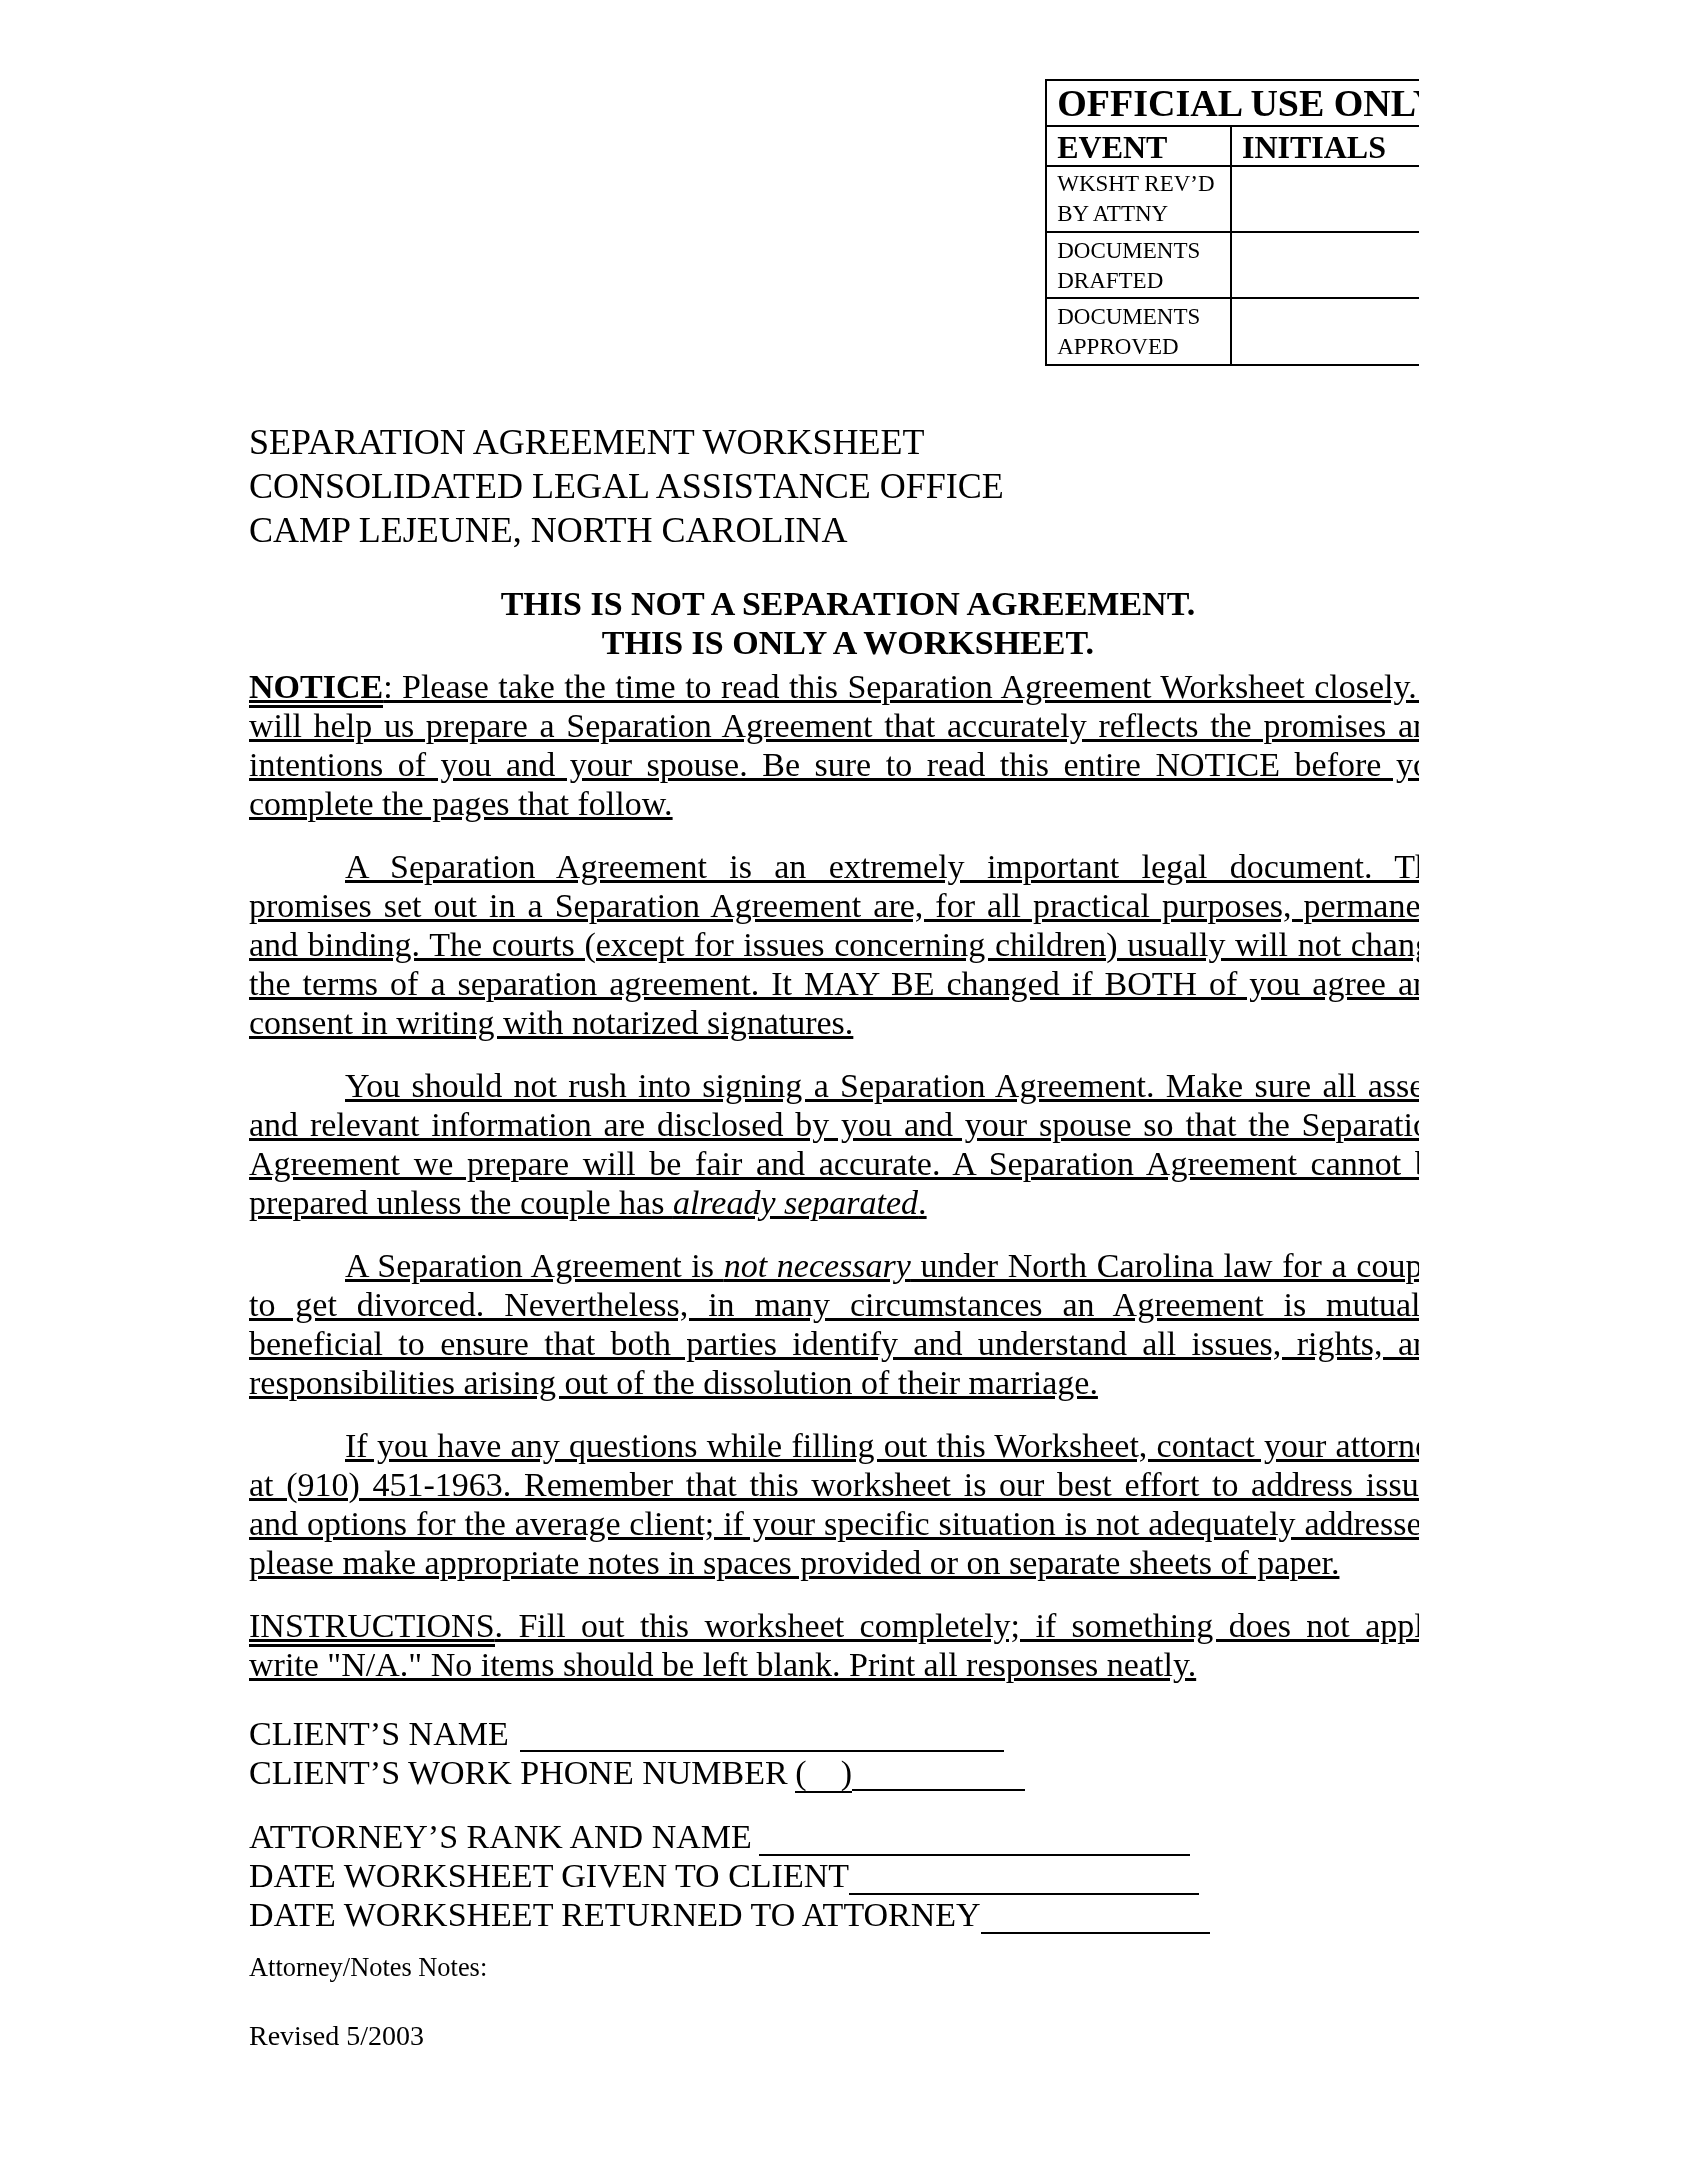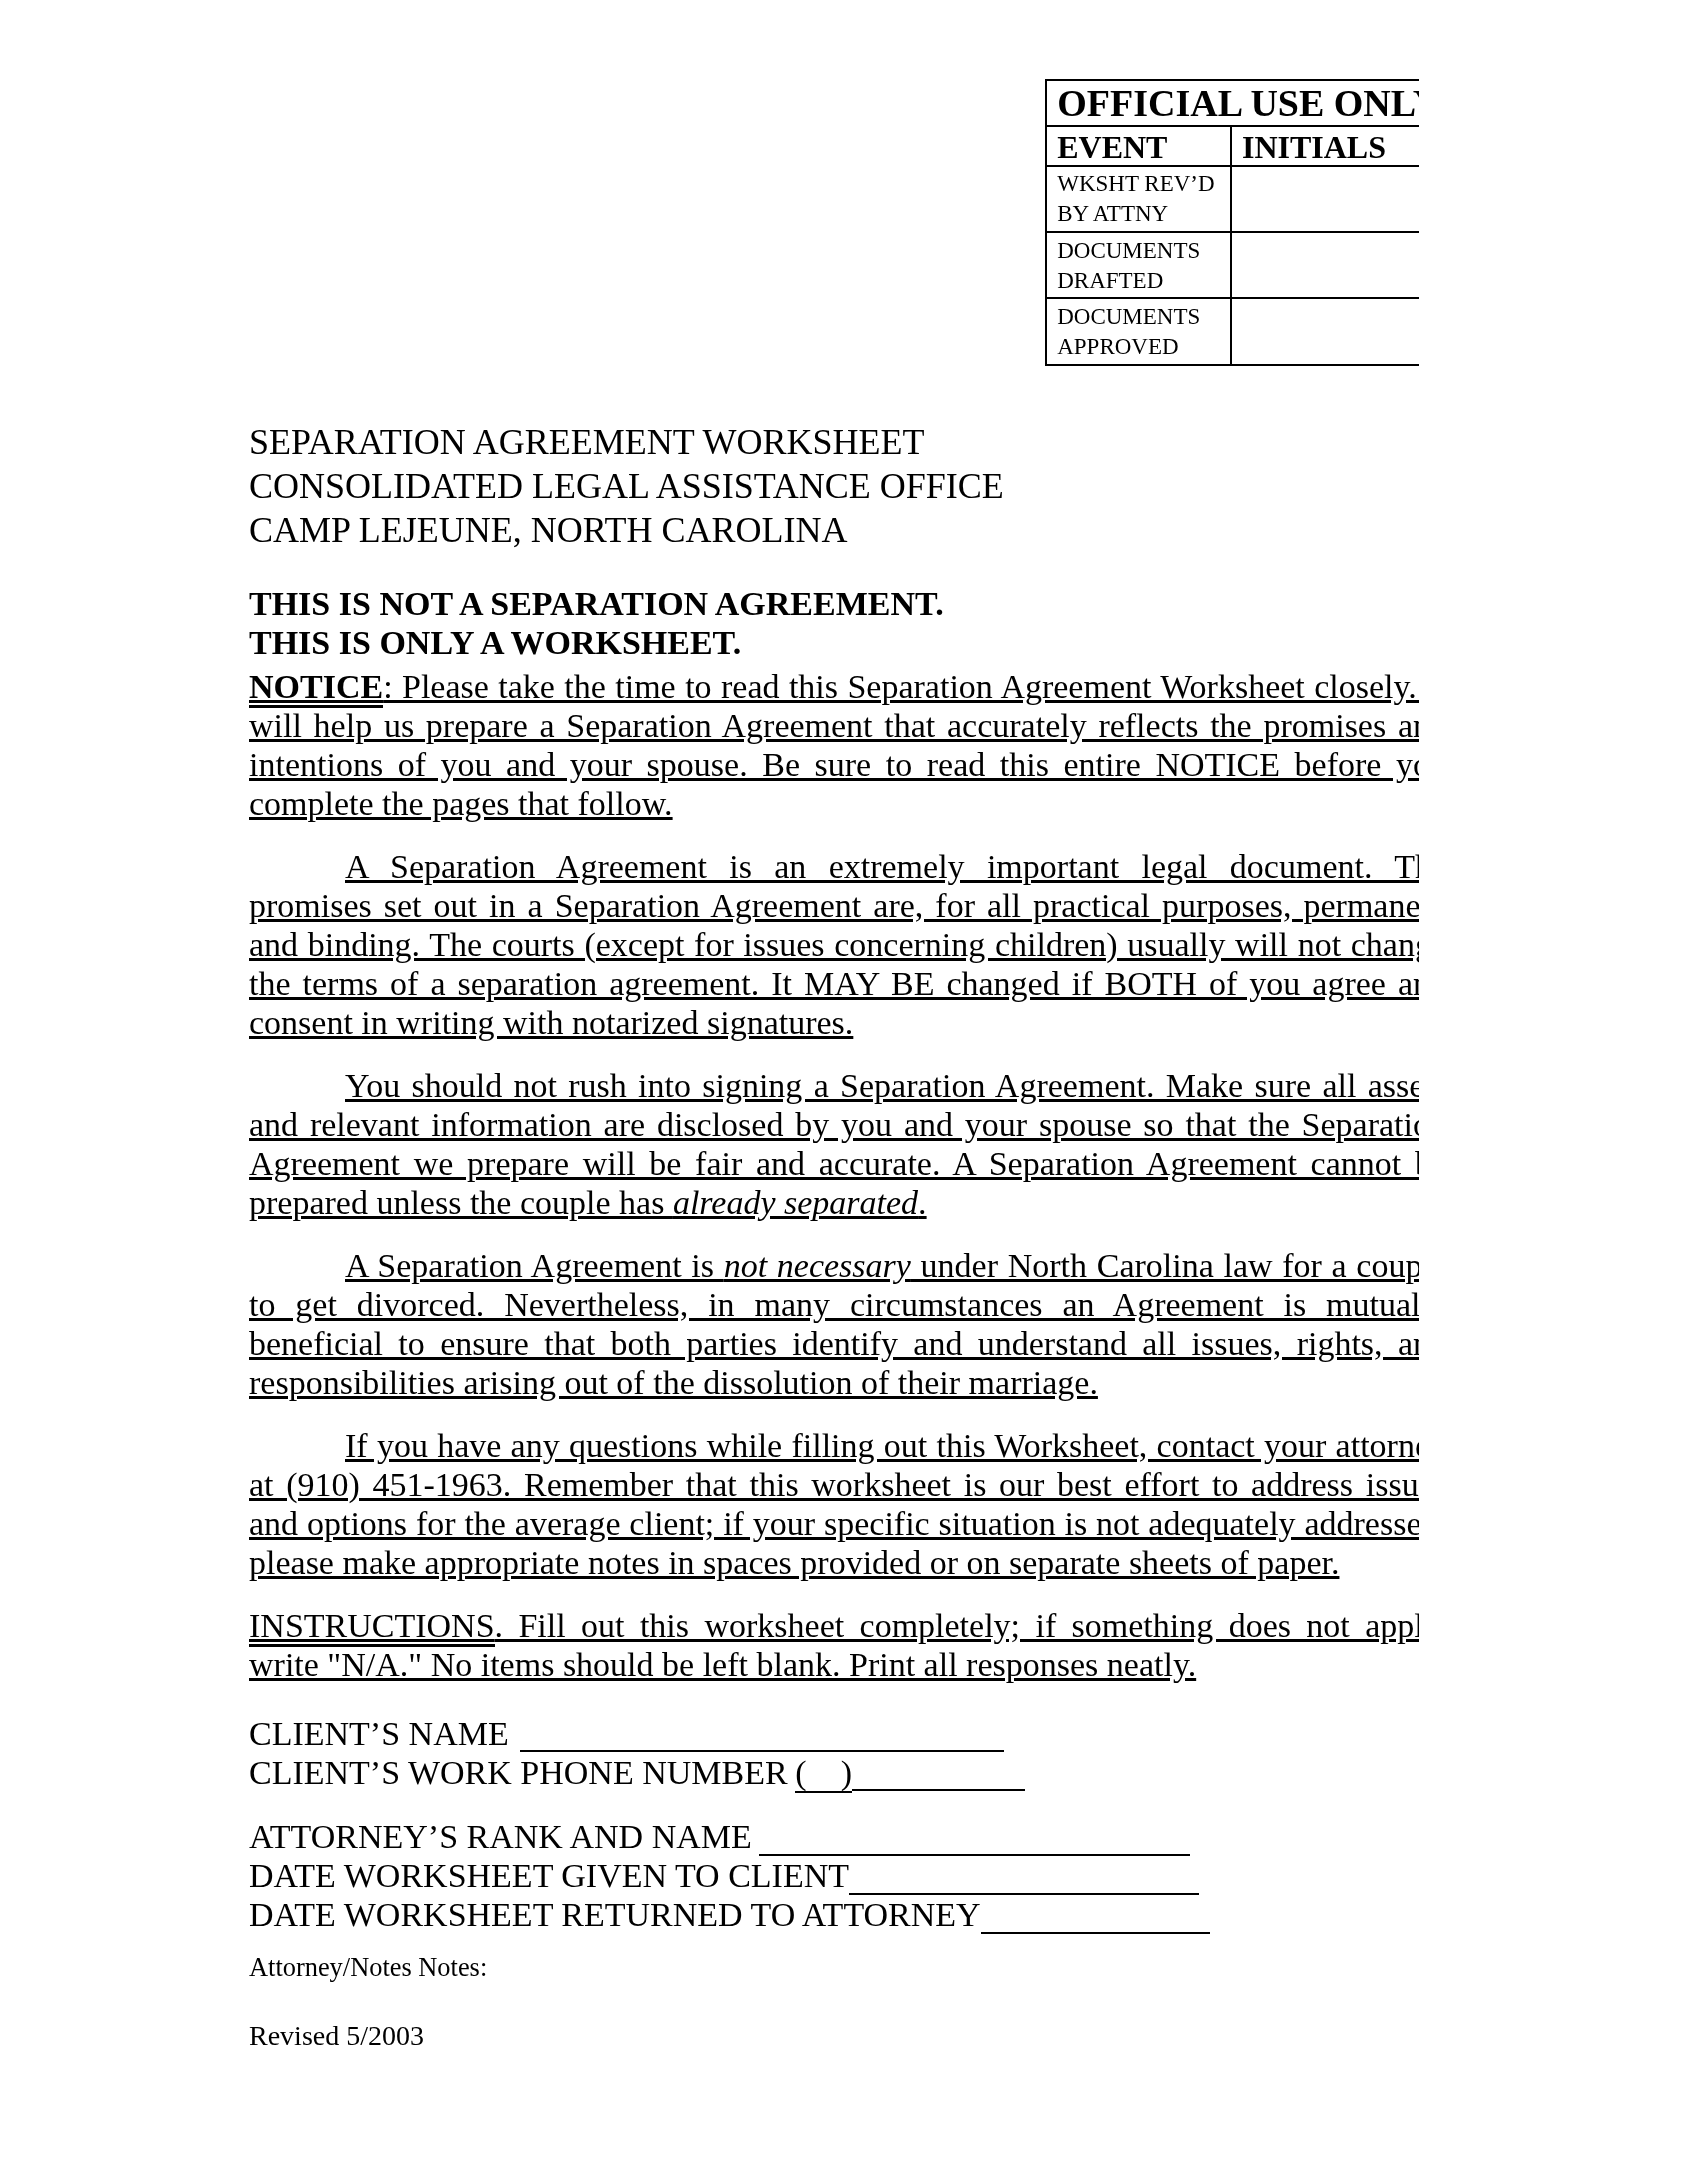--- a/index.html
+++ b/index.html
@@ -64,20 +64,21 @@
     padding-top: 420px;
   }
   .doc-title {
     text-align: left;
     font-size: 36px;
     line-height: 44px;
   }
   .warn {
     margin-top: 31.5px;
     font-weight: bold;
+    text-align: center;
   }
   .para { text-align: justify; text-decoration: underline; }
   .notice-para { margin-top: 5.1px; }
   .para-std { margin-top: 24px; }
   .indent { text-indent: 96px; }
   .u { border-bottom: 3.4px solid #000000; }
   .b { font-weight: bold; }
   .it { font-style: italic; }
 
   

